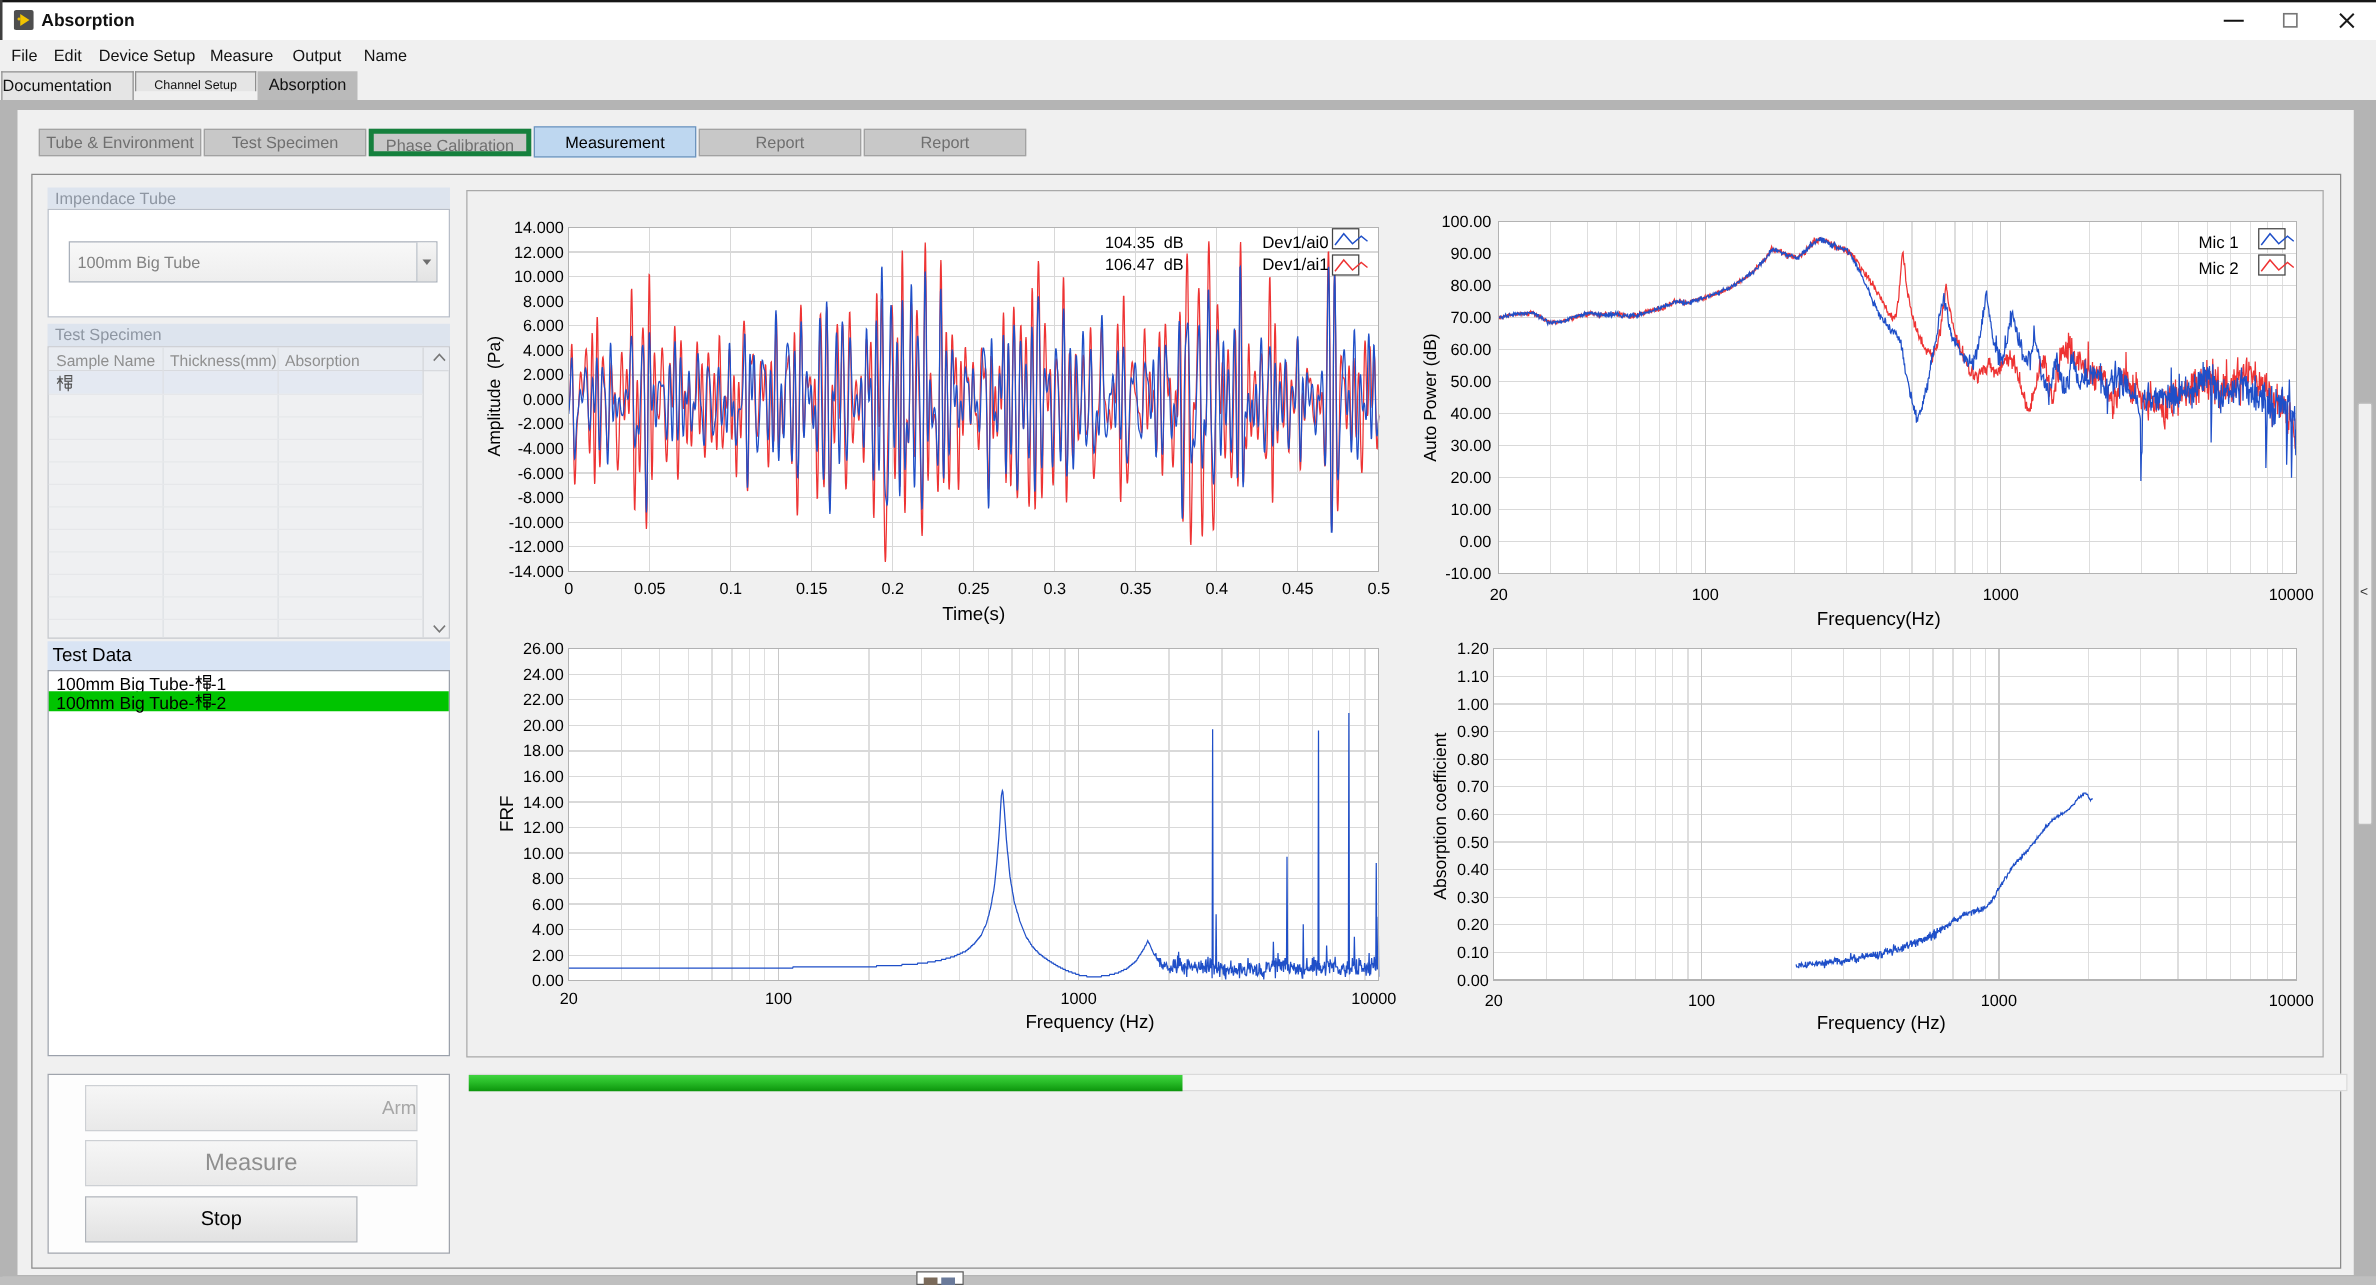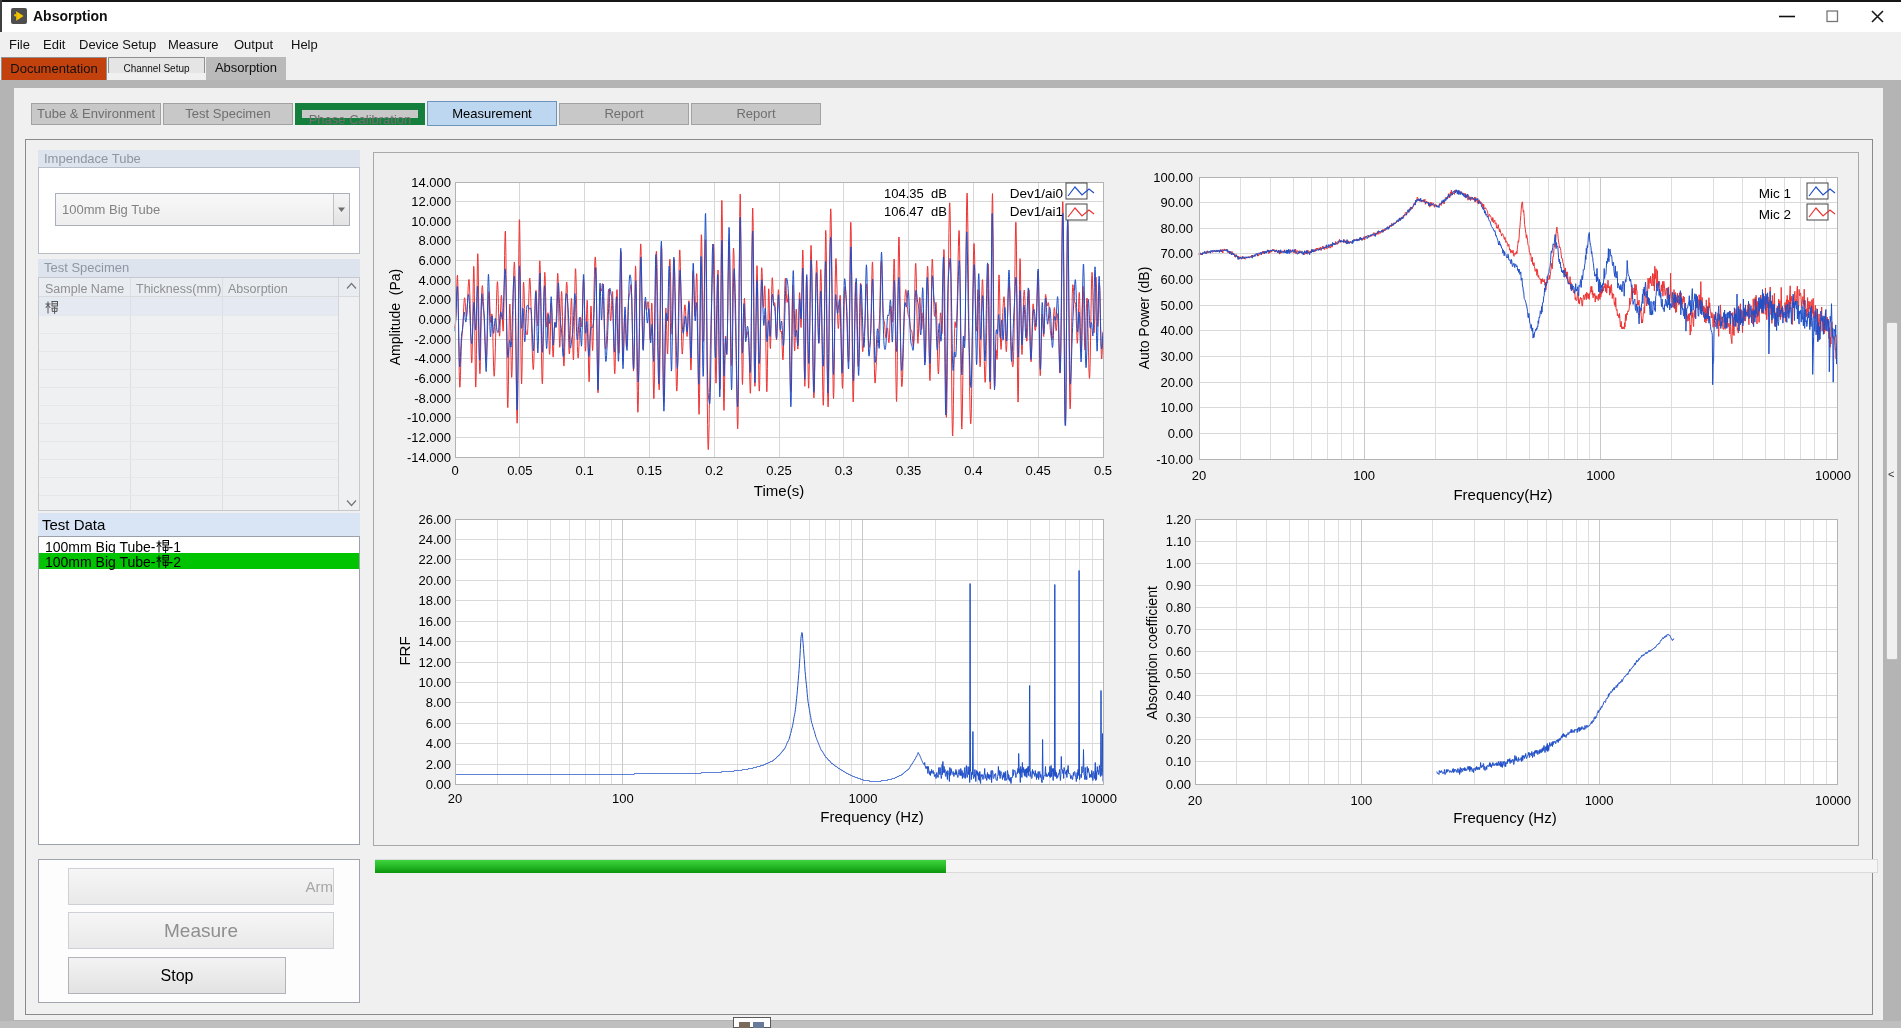--- a/index.html
+++ b/index.html
@@ -20,32 +20,32 @@
 <path d="M9 14.5h16" stroke="#111" stroke-width="1.6"></path>
 <rect x="57" y="9" width="10.5" height="10.5" fill="none" stroke="#767676" stroke-width="1.3"></rect>
 <path d="M102 9l11 11M113 9l-11 11" stroke="#1a1a1a" stroke-width="1.6"></path>
 </svg>
 <div class="abs" style="left:0;top:32px;width:1901px;height:24px;background:#f0f0f0"></div>
 <div class="abs" style="left:9px;top:37px;font-size:13px;color:#111">File</div>
 <div class="abs" style="left:43px;top:37px;font-size:13px;color:#111">Edit</div>
 <div class="abs" style="left:79px;top:37px;font-size:13px;color:#111">Device Setup</div>
 <div class="abs" style="left:168px;top:37px;font-size:13px;color:#111">Measure</div>
 <div class="abs" style="left:234px;top:37px;font-size:13px;color:#111">Output</div>
-<div class="abs" style="left:291px;top:37px;font-size:13px;color:#111">Help</div>
+<div class="abs" style="left:291px;top:37px;font-size:13px;color:#111">Name</div>
 <div class="abs" style="left:0;top:56px;width:1901px;height:24px;background:#f0f0f0"></div>
-<div class="abs" style="left:1px;top:57px;width:106px;height:23px;background:#c2410c;border:1px solid #8f8f8f;border-bottom:none;box-sizing:border-box;font-size:13px;color:#111;text-align:center;line-height:22px">Documentation</div>
+<div class="abs" style="left:1px;top:57px;width:106px;height:23px;background:#e5e5e5;border:1px solid #8f8f8f;border-bottom:none;box-sizing:border-box;font-size:13px;color:#111;text-align:left;line-height:22px">Documentation</div>
 <div class="abs" style="left:108px;top:57px;width:97px;height:16px;background:#e5e5e5;border:1px solid #8f8f8f;border-bottom:none;box-sizing:border-box;font-size:10px;color:#111;text-align:center;line-height:22px">Channel Setup</div>
 <div class="abs" style="left:0;top:80px;width:1901px;height:941px;background:#b4b4b4"></div>
 <div class="abs" style="left:206px;top:57px;width:80px;height:23px;background:#bababa;box-sizing:border-box;font-size:13px;color:#111;text-align:center;line-height:21px">Absorption</div>
 <div class="abs" style="left:14px;top:88px;width:1869px;height:932px;background:#f0f0f0"></div>
 <div class="abs" style="left:0;top:1021px;width:1901px;height:7px;background:#bfbfbf"></div>
 <div class="abs" style="left:25px;top:139px;width:1848px;height:876px;border:1px solid #8a8a8a;box-sizing:border-box"></div>
 <div class="abs" style="left:31px;top:103px;width:130px;height:22px;background:#c8c8c8;border:1px solid #a2a2a2;box-sizing:border-box;font-size:13px;color:#6f6f6f;text-align:center;line-height:20px">Tube &amp; Environment</div>
 <div class="abs" style="left:163px;top:103px;width:130px;height:22px;background:#c8c8c8;border:1px solid #a2a2a2;box-sizing:border-box;font-size:13px;color:#6f6f6f;text-align:center;line-height:20px">Test Specimen</div>
-<div class="abs" style="left:295px;top:103px;width:130px;height:22px;background:#c8c8c8;border:7px solid #15803d;box-sizing:border-box;font-size:13px;color:#6f6f6f;text-align:center;line-height:20px">Phase Calibration</div>
+<div class="abs" style="left:295px;top:103px;width:130px;height:22px;background:#c8c8c8;border:4px solid #15803d;box-sizing:border-box;font-size:13px;color:#6f6f6f;text-align:center;line-height:20px">Phase Calibration</div>
 <div class="abs" style="left:427px;top:101px;width:130px;height:25px;background:#bed7f0;border:1px solid #6d94bd;box-sizing:border-box;font-size:13px;color:#000;text-align:center;line-height:23px">Measurement</div>
 <div class="abs" style="left:559px;top:103px;width:130px;height:22px;background:#c8c8c8;border:1px solid #a2a2a2;box-sizing:border-box;font-size:13px;color:#6f6f6f;text-align:center;line-height:20px">Report</div>
 <div class="abs" style="left:691px;top:103px;width:130px;height:22px;background:#c8c8c8;border:1px solid #a2a2a2;box-sizing:border-box;font-size:13px;color:#6f6f6f;text-align:center;line-height:20px">Report</div>
 <div class="abs" style="left:38px;top:150px;width:322px;height:17px;background:#dde4ee;font-size:13px;color:#8e96a2;line-height:17px;padding-left:6px;box-sizing:border-box">Impendace Tube</div>
 <div class="abs" style="left:38px;top:167px;width:322px;height:87px;background:#ffffff;border:1px solid #b8bec8;box-sizing:border-box"></div>
 <div class="abs" style="left:55px;top:193px;width:295px;height:33px;background:linear-gradient(#f8f8f8,#eeeeee);border:1px solid #a9b0ba;box-sizing:border-box"></div>
 <div class="abs" style="left:62px;top:202px;font-size:13px;color:#828282">100mm Big Tube</div>
 <div class="abs" style="left:333px;top:194px;width:16px;height:31px;background:linear-gradient(#f5f5f5,#e3e3e3);border-left:1px solid #bcc2ca;box-sizing:border-box"></div>
 <svg class="abs" style="left:334px;top:194px" width="15" height="31">
     <path d="M4 13.5l3.5 4.5 3.5-4.5z" fill="#6e6e6e"></path>

